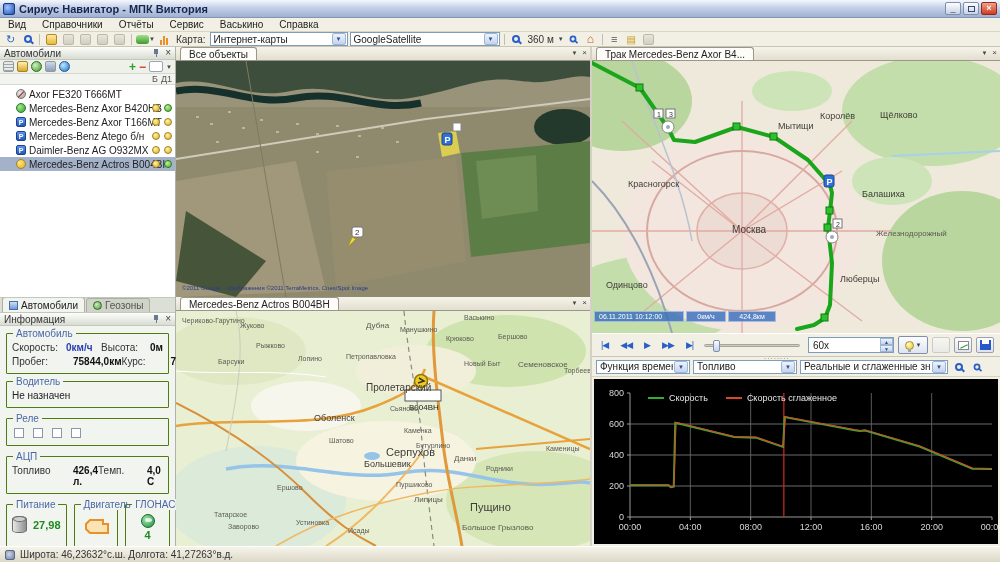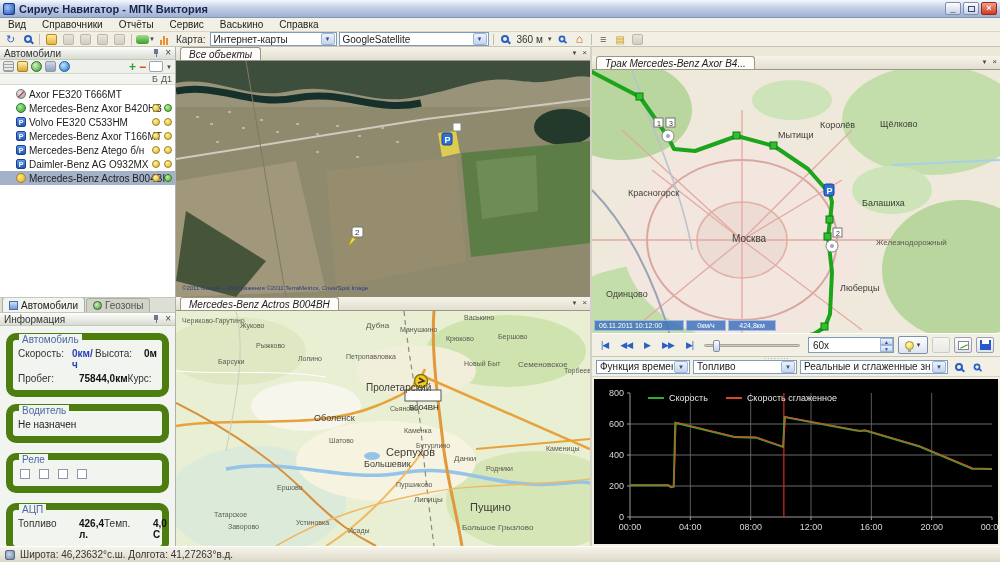--- a/index.html
+++ b/index.html
@@ -83,21 +83,21 @@
   .veh-label { white-space:nowrap; overflow:hidden; }
 
   #veh-tabs { height:15px; display:flex; align-items:flex-end; background:#dcdfd6; border-bottom:1px solid #c4c8bc; padding-left:2px; gap:1px; }
   .vtab { height:14px; display:flex; align-items:center; gap:3px; padding:0 6px; font-size:10px; border:1px solid #aab0a4; border-bottom:none; border-radius:3px 3px 0 0; background:#cfd3c8; color:#555; }
   .vtab.active { background:#f2f4ef; color:#222; height:15px; }
   .vtab .ti { width:9px; height:9px; }
   .ti-list { background:linear-gradient(#cfe0f8,#6f9ad8); border:1px solid #4a6fa8; }
   .ti-geo { background:radial-gradient(circle at 35% 35%,#cfe8c0,#4f9a3f); border:1px solid #2c6e20; border-radius:50%; }
 
   #info-body { padding:4px 2px 0 2px; }
-  .grp { border:7px solid #4d7c0f; border-radius:10px; margin:3px 4px 7px 4px; position:relative; padding:7px 5px 3px 5px; }
+  .grp { border:1px solid #4d7c0f; border-radius:1px; margin:3px 4px 7px 4px; position:relative; padding:7px 5px 3px 5px; }
   .grp-label { position:absolute; top:-6px; left:6px; background:#f2f4ef; color:#4a68a8; padding:0 3px; font-size:10px; }
   .irow { display:flex; margin:1px 0 3px 0; font-size:10px; align-items:baseline; }
   .ilab { color:#333; width:54px; flex:none; }
   .ilab2 { color:#333; width:42px; flex:none; }
   .ival-blue { color:#2a3fb5; font-weight:bold; }
   .ival { color:#111; font-weight:bold;padding-left:7px; }
   .fx1 { flex:1; }
   .led-row { display:flex; gap:9px; padding:2px 2px 4px 2px; }
   .led { width:10px; height:10px; border-radius:50%; }
   .cb-row { display:flex; gap:9px; padding:2px 2px 4px 2px; }
@@ -109,31 +109,31 @@
   .battery { width:15px; height:17px; background:linear-gradient(90deg,#e8e8e8,#8e8e8e); border:1px solid #6e6e6e; border-radius:6px/3px; position:relative; }
   .battery::before { content:""; position:absolute; left:0; right:0; top:-1px; height:4px; background:#cfcfcf; border:1px solid #6e6e6e; border-radius:50%; }
   .green-val { color:#1f8a1f; font-weight:bold; font-size:11px; }
   .gps-globe { width:14px; height:14px; border-radius:50%; background:radial-gradient(circle at 35% 35%,#9fe8a8,#1f8a3f); border:1px solid #166a2e; position:relative; }
   .gps-globe::after { content:""; position:absolute; left:3px; top:3px; width:7px; height:4px; border-radius:50%; background:rgba(255,255,255,.75); }
   .center { display:flex; align-items:center; justify-content:center; gap:6px; }
   .col-center { display:flex; flex-direction:column; align-items:center; gap:1px; }
 
   
   .doc-panel { position:absolute; background:#f2f0e4; }
-  .doc-tabrow { height:14px; background:linear-gradient(#f6f4ea,#e2dfd0); border-bottom:1px solid #9a968a; display:flex; align-items:center; padding-left:4px; position:relative;font-style:italic; }
+  .doc-tabrow { height:14px; background:linear-gradient(#f6f4ea,#e2dfd0); border-bottom:1px solid #9a968a; display:flex; align-items:center; padding-left:4px; position:relative; }
   .doc-tab { height:13px; background:#fdfcf8; border:1px solid #9a968a; border-bottom:none; border-radius:3px 3px 0 0; padding:0 8px; font-size:10px; display:flex; align-items:center; color:#222; }
   .doc-ctrl { position:absolute; right:3px; top:1px; display:flex; gap:5px; align-items:center; font-size:8px; color:#444; }
   .map-area { position:absolute; left:0; right:0; bottom:0; overflow:hidden; }
   .map-label { position:absolute; color:#5a5a52; white-space:nowrap; pointer-events:none; }
 
   #center-top { left:176px; top:47px; width:414px; height:250px; }
   #center-top .map-area { top:14px; }
   #center-bottom { left:176px; top:297px; width:414px; height:249px; }
   #center-bottom .map-area { top:14px; }
-  #right-top { left:592px; top:56px; width:408px; height:286px; }
+  #right-top { left:592px; top:47px; width:408px; height:286px; }
   #right-top .map-area { top:14px; }
   #vsplit { position:absolute; left:590px; top:47px; width:2px; height:499px; background:#d4d0c8; }
 
   .overlay-chip { position:absolute; height:11px; background:rgba(52,108,190,.8); color:#fff; font-size:7px; display:flex; align-items:center; padding:0 4px; border:1px solid rgba(255,255,255,.45); }
 
   
   #playback { position:absolute; left:592px; top:333px; width:408px; height:24px; background:#f2f0e4; border-top:1px solid #fff; border-bottom:1px solid #c9c5b4; display:flex; align-items:center; gap:4px; padding:0 6px; }
   .pb-btn { color:#2a5fc8; font-size:9px; letter-spacing:-1px; padding:1px 3px; border-radius:2px; }
   #pb-slider { flex:1; height:3px; background:#cfccc0; border:1px solid #a8a496; border-radius:2px; position:relative; margin:0 4px; }
   #pb-thumb { position:absolute; left:8%; top:-5px; width:7px; height:12px; background:linear-gradient(#fdfdfd,#c4d0e8); border:1px solid #7f8eae; border-radius:2px; }
@@ -214,21 +214,21 @@
     <span style="font-size:6px;color:#444">▼</span>
   </div>
   <div class="tbtn">
     <span class="bars">
         <i style="height:5px"></i>
         <i style="height:9px"></i>
         <i style="height:7px"></i>
       </span>
   </div>
   <span class="toollabel">Карта:</span>
-  <div class="combo" style="width:127px">
+  <div class="combo" style="width:138px">
     <span class="cv">Интернет-карты</span>
     <span class="da">▼</span>
   </div>
   <div class="combo" style="width:150px">
     <span class="cv">GoogleSatellite</span>
     <span class="da">▼</span>
   </div>
   <div class="tsep"></div>
   <div class="tbtn">
       <span class="mag"></span>
@@ -279,26 +279,20 @@
   <div id="veh-tree">
       <div class="veh-row">
         <span class="veh-ic ic-offline"></span>
         <span class="veh-label">Axor FE320 Т666МТ</span>
       </div>
       <div class="veh-row">
         <span class="veh-ic ic-moving"></span>
         <span class="veh-label">Mercedes-Benz Axor В420НВ</span>
         <span class="dot b dot-yellow"></span>
         <span class="dot d dot-green"></span>
-      </div>
-      <div class="veh-row">
-        <span class="veh-ic ic-parked">P</span>
-        <span class="veh-label">Volvo FE320 С533НМ</span>
-        <span class="dot b dot-yellow"></span>
-        <span class="dot d dot-yellow"></span>
       </div>
       <div class="veh-row">
         <span class="veh-ic ic-parked">P</span>
         <span class="veh-label">Mercedes-Benz Axor Т166МТ</span>
         <span class="dot b dot-yellow"></span>
         <span class="dot d dot-yellow"></span>
       </div>
       <div class="veh-row">
         <span class="veh-ic ic-parked">P</span>
         <span class="veh-label">Mercedes-Benz Atego б/н</span>

